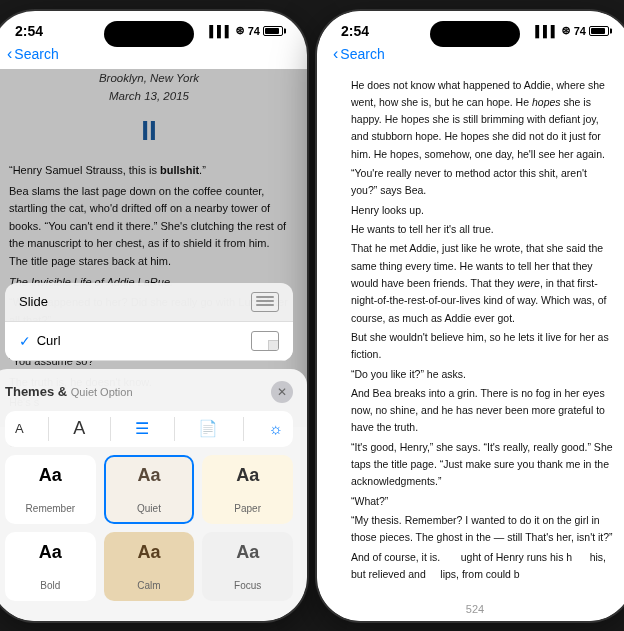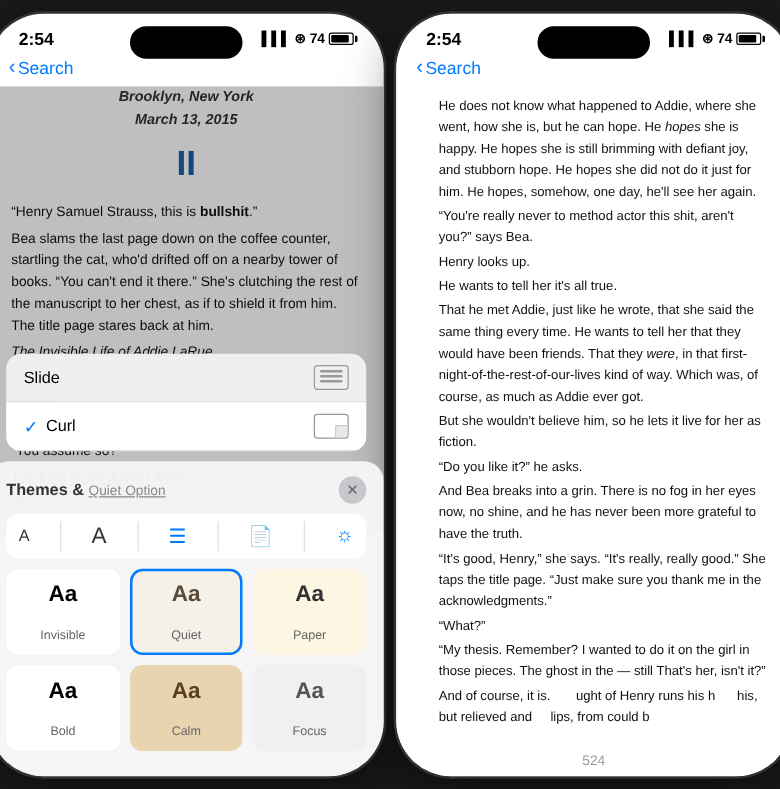--- a/index.html
+++ b/index.html
@@ -113,21 +113,20 @@
       color: #111;
       overflow: hidden;
       flex: 1;
     }
     .book-content .location {
       text-align: center;
       font-style: italic;
       font-size: 11.5px;
       color: #333;
       margin-bottom: 4px;
-      font-weight: bold;
     }
     .book-content .chapter-num {
       text-align: center;
       font-size: 28px;
       font-weight: 700;
       color: #1a5fa8;
       margin-bottom: 8px;
     }
     .book-content p {
       margin-bottom: 3px;
@@ -377,41 +376,41 @@
                 <div class="curl-corner"></div>
               </div>
             </div>
           </div>
         </div>
 
         <div class="overlay-panel">
           <div class="themes-header">
             <span class="themes-title">
               <span>Themes &amp;</span>
-              <span style="font-size:11px; color:#888; font-weight:400;text-decoration:underline;">Quiet Option</span>
+              <span style="font-size:11px; color:#888; font-weight:400;">Quiet Option</span>
             </span>
             <div class="close-btn">✕</div>
           </div>
 
           <div class="font-controls">
             <span class="font-size-a-small">A</span>
             <div class="separator-v"></div>
             <span class="font-size-a-large">A</span>
             <div class="separator-v"></div>
             <span class="control-icon">☰</span>
             <div class="separator-v"></div>
             <span class="control-icon">📄</span>
             <div class="separator-v"></div>
             <span class="control-icon">☼</span>
           </div>
 
           <div class="theme-cards">
             <div class="theme-card theme-original">
               <span class="theme-preview" style="color:#000;">Aa</span>
-              <span class="theme-name">Invisible</span>
+              <span class="theme-name">Remember</span>
             </div>
             <div class="theme-card theme-quiet selected">
               <span class="theme-preview" style="color:#5a4a3a;">Aa</span>
               <span class="theme-name">Quiet</span>
             </div>
             <div class="theme-card theme-paper">
               <span class="theme-preview" style="color:#333;">Aa</span>
               <span class="theme-name">Paper</span>
             </div>
             <div class="theme-card theme-bold">

